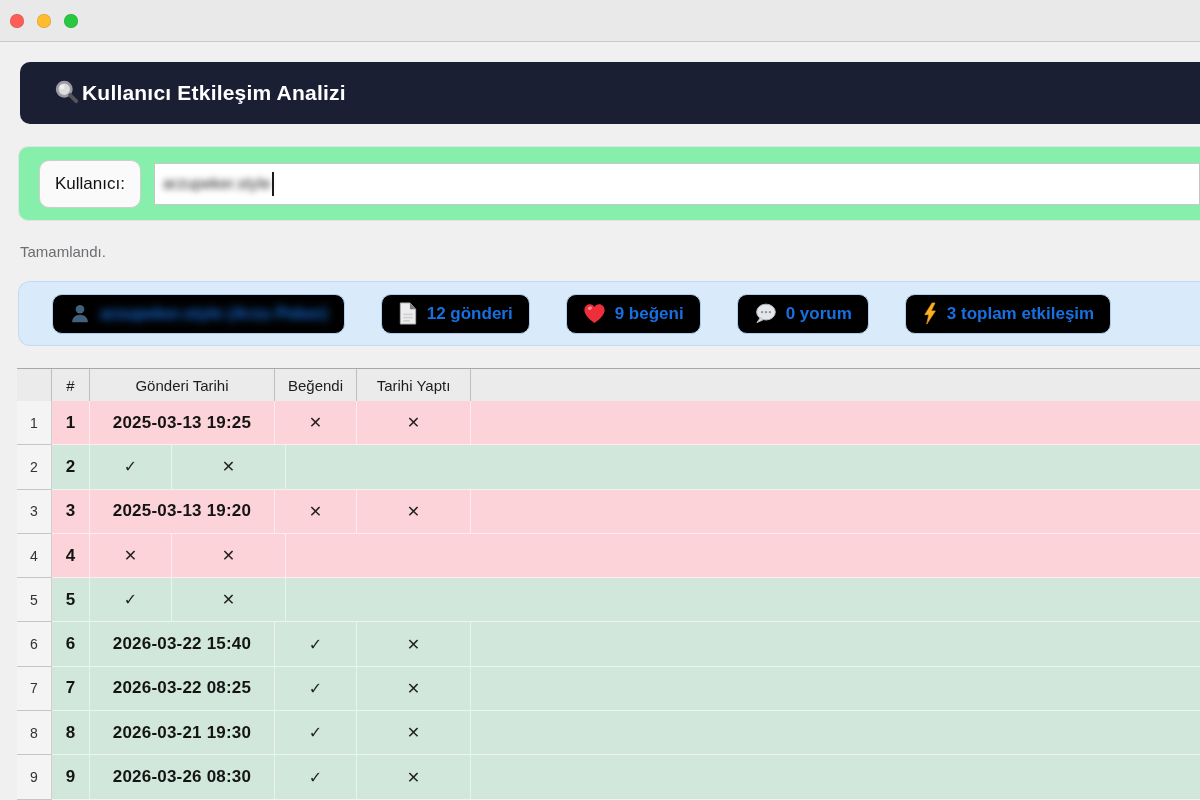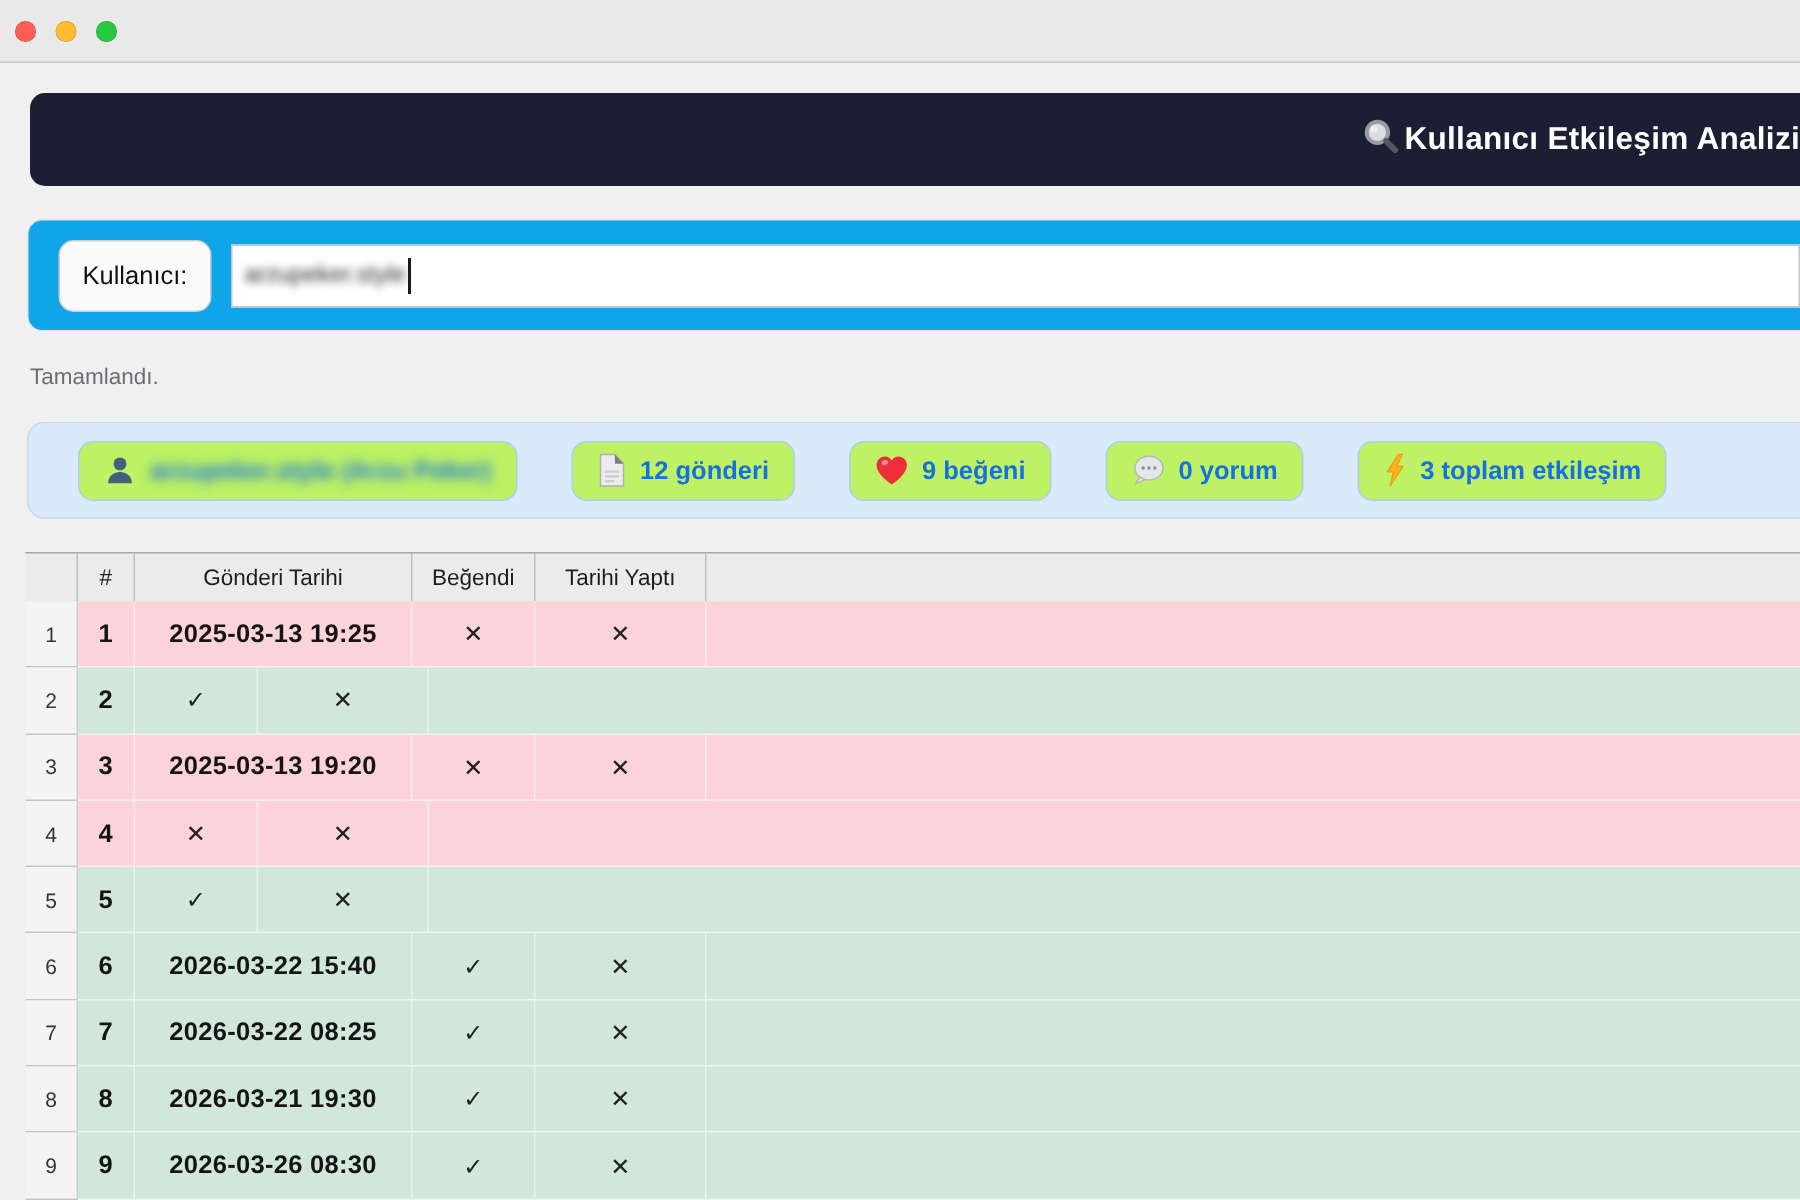--- a/index.html
+++ b/index.html
@@ -18,28 +18,28 @@
   .tl { width: 14px; height: 14px; border-radius: 50%; display: inline-block;
         box-shadow: inset 0 0 0 0.5px rgba(0,0,0,0.18); }
   .tl.red    { background: #ff5e57; }
   .tl.yellow { background: #febc2e; }
   .tl.green  { background: #28c840; }
 
   
   .app-header {
     margin: 20px 0 0 20px; width: calc(100% - 20px); height: 62px;
     background: #1a1f33; border-radius: 10px 0 0 10px;
-    display: flex; align-items: center; padding-left: 33px; gap: 2px; justify-content: flex-end;
+    display: flex; align-items: center; padding-left: 33px; gap: 2px;
   }
   .app-title { color: #ffffff; font-size: 21px; font-weight: 700; letter-spacing: 0.2px; }
 
   
   .query-panel {
     margin: 22px 0 0 18px; width: calc(100% - 18px); height: 75px;
-    background: #0ea5e9; border: 1px solid #e4e4e6; border-right: none;
+    background: #86efac; border: 1px solid #e4e4e6; border-right: none;
     border-radius: 10px 0 0 10px;
     display: flex; align-items: center; padding-left: 20px; gap: 13px;
   }
   .query-label {
     height: 48px; padding: 0 15px; display: flex; align-items: center;
     background: #fafafa; border: 1px solid #cdcdd0; border-radius: 10px;
     font-size: 17px; color: #111;
   }
   .query-input {
     flex: 1; height: 42px; background: #ffffff; border: 1px solid #c6c6c8;
@@ -52,21 +52,21 @@
   .status { margin: 22px 0 12px 20px; font-size: 15px; color: #6d6d72; }
 
   
   .summary {
     margin: 21px 0 0 18px; width: calc(100% - 18px); height: 65px;
     background: #d9eafa; border: 1px solid #c3dbf2; border-right: none;
     border-radius: 12px 0 0 12px;
     display: flex; align-items: center; padding-left: 33px; gap: 36px;
   }
   .badge {
-    height: 40px; background: #bef264; border: 1.5px solid #abceef;
+    height: 40px; background: #000000; border: 1.5px solid #abceef;
     border-radius: 10px; display: flex; align-items: center; gap: 9px;
     padding: 0 16px; font-size: 17px; font-weight: 700; color: #1770e0;
     white-space: nowrap;
   }
   .badge-icon { display: flex; align-items: center; }
   .badge-label.blurred { filter: blur(4px); }
 
   
   .table { margin: 22px 0 0 17px; width: calc(100% - 17px); }
   .thead {

